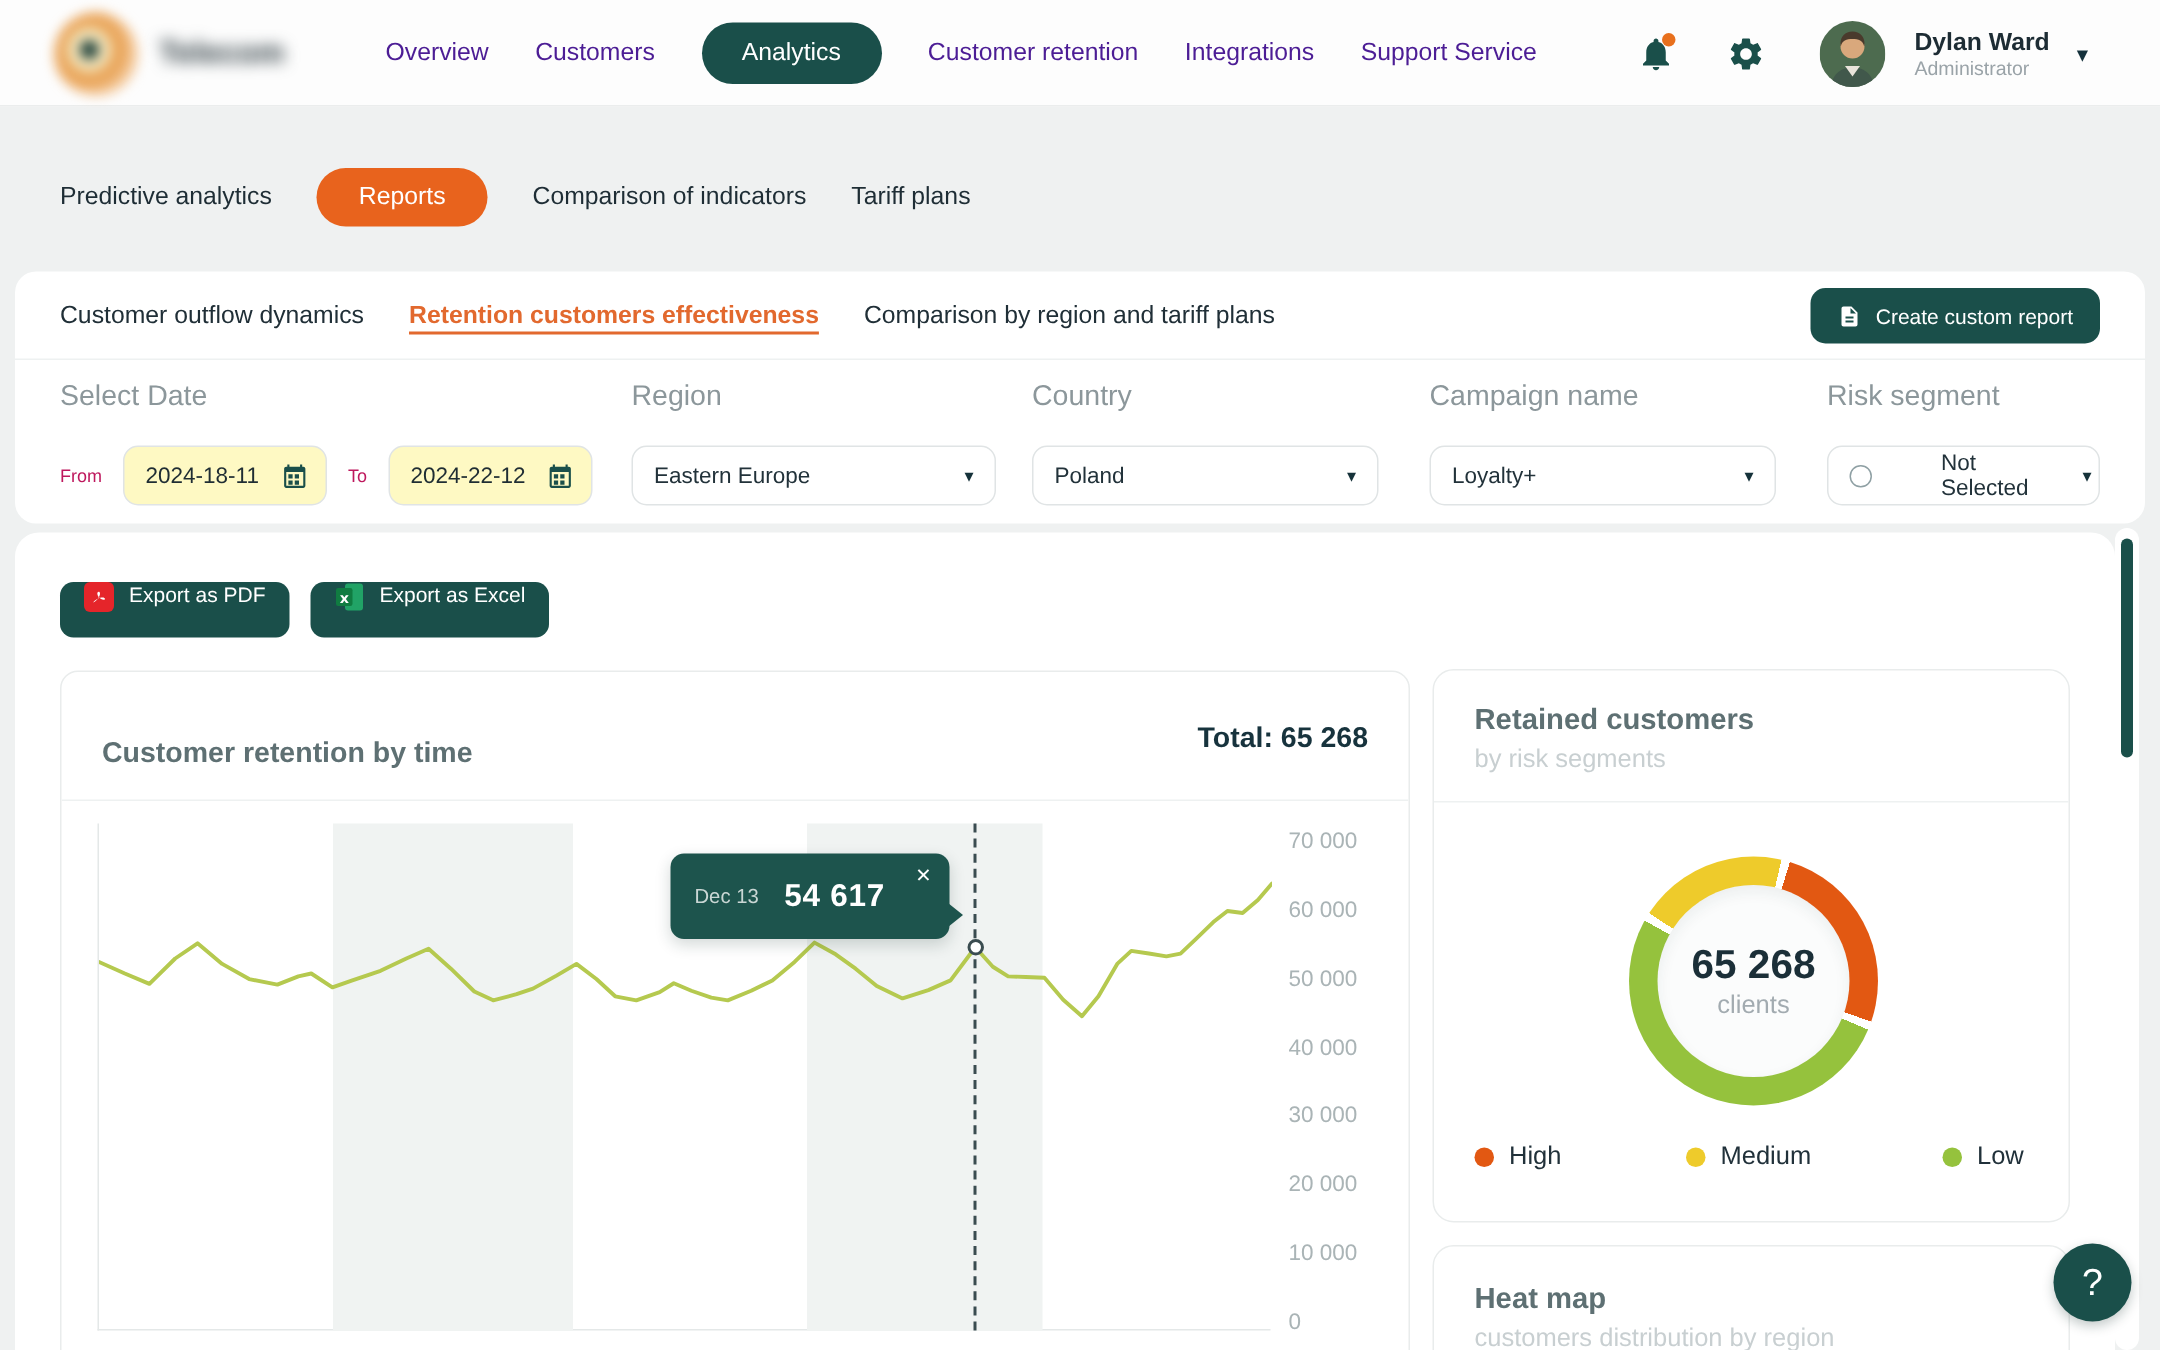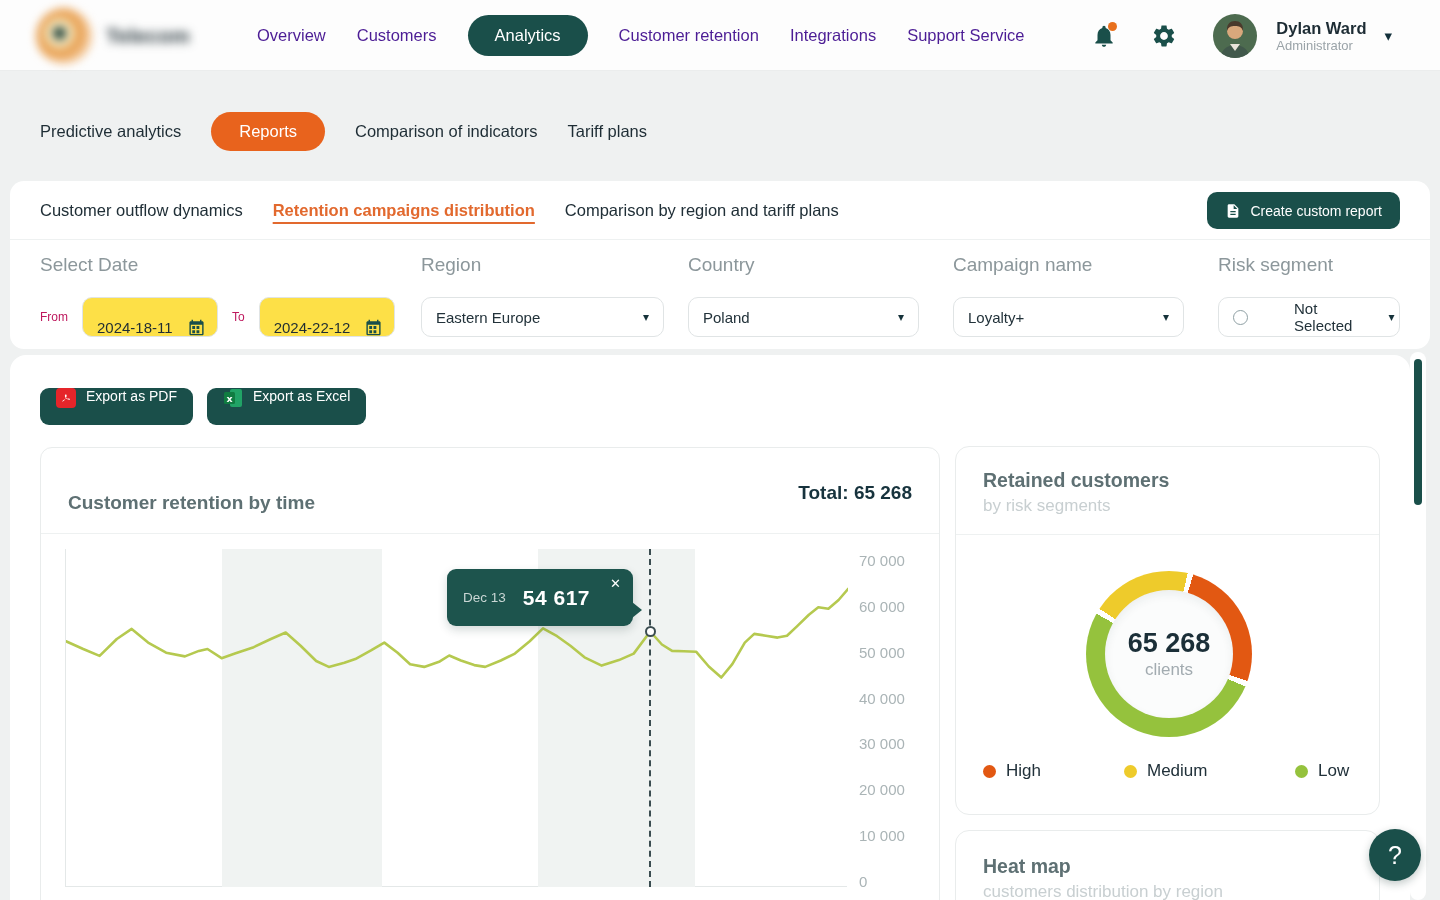--- a/index.html
+++ b/index.html
@@ -37,21 +37,21 @@
   .subtabs { position:relative; height:59px; border-bottom:1px solid #eef1f1; display:flex; align-items:center; gap:30px; padding-left:30px; }
   .subtab { font-size:16.5px; color:#202f37; cursor:pointer; }
   .subtab.active { color:#e2692e; font-weight:700; text-decoration:underline; text-decoration-thickness:2px; text-underline-offset:6px; text-decoration-color:#e2692e; }
   .create-btn { position:absolute; right:30px; top:11px; height:37px; background:#1a4f4a; color:#fff; border:none; border-radius:10px;
     display:flex; align-items:center; gap:10px; padding:0 18px; font-size:14px; font-family:inherit; cursor:pointer; }
   .filters { position:relative; height:108px; }
   .fgroup { position:absolute; top:14px; }
   .flabel { font-size:19px; color:#8c979b; margin-bottom:21px; display:block; }
   .daterow { display:flex; align-items:center; gap:14px; }
   .fromto { font-size:12px; color:#be185d; }
-  .dateinput { width:136px; height:40px; border:1px solid #e0e4e5; border-radius:10px; display:flex; align-items:flex-end; justify-content:space-between; padding:0 12px 0 14px; cursor:text; background:#fde047; }
+  .dateinput { width:136px; height:40px; border:1px solid #e0e4e5; border-radius:10px; display:flex; align-items:center; justify-content:space-between; padding:0 12px 0 14px; cursor:text; background:#fef9c3; }
   .dateval { font-size:15px; color:#1f2d33; }
   .select { height:40px; border:1px solid #e0e4e5; border-radius:10px; background:#fff; display:flex; align-items:center; padding:0 14px; cursor:pointer;gap:36px; }
   .selectval { font-size:15px; color:#22323a; flex:1; }
   .chev { font-size:12px; color:#16323a; }
   .radio-circle { width:15px; height:15px; border:1.5px solid #8fa0a4; border-radius:50%; margin-right:10px; flex:none; }
 
   
   .main-card { position:absolute; left:10px; top:355px; width:1400px; height:560px; background:#fff; border-radius:16px 16px 0 0; }
   .export-btn { position:absolute; top:33px; height:37px; background:#1a4f4a; color:#fff; border:none; border-radius:9px;
     display:flex; gap:10px; padding:0 16px; font-size:14px; font-family:inherit; cursor:pointer; }
@@ -151,21 +151,21 @@
   <div class="section-tabs">
     <span class="section-tab">Predictive analytics</span>
     <span class="section-tab active">Reports</span>
     <span class="section-tab">Comparison of indicators</span>
     <span class="section-tab">Tariff plans</span>
   </div>
 
   <section class="filter-card">
     <div class="subtabs">
       <span class="subtab">Customer outflow dynamics</span>
-      <span class="subtab active">Retention campaigns distribution</span>
+      <span class="subtab active">Retention customers effectiveness</span>
       <span class="subtab">Comparison by region and tariff plans</span>
       <button class="create-btn">
         <svg width="16" height="16" viewBox="0 0 24 24">
           <path fill="#fff" d="M14 2H6c-1.1 0-1.99.9-1.99 2L4 20c0 1.1.89 2 1.99 2H18c1.1 0 2-.9 2-2V8l-6-6zm2 16H8v-2h8v2zm0-4H8v-2h8v2zm-3-5V3.5L18.5 9H13z"></path>
         </svg>
         <span>Create custom report</span>
       </button>
     </div>
 
     <div class="filters">

